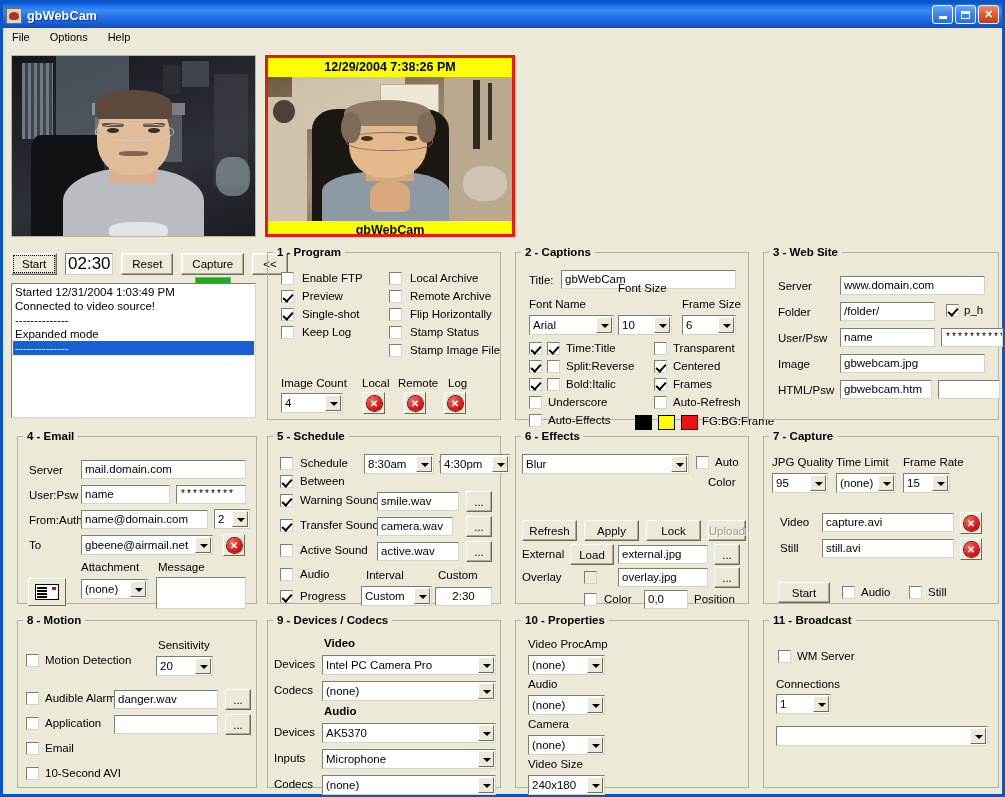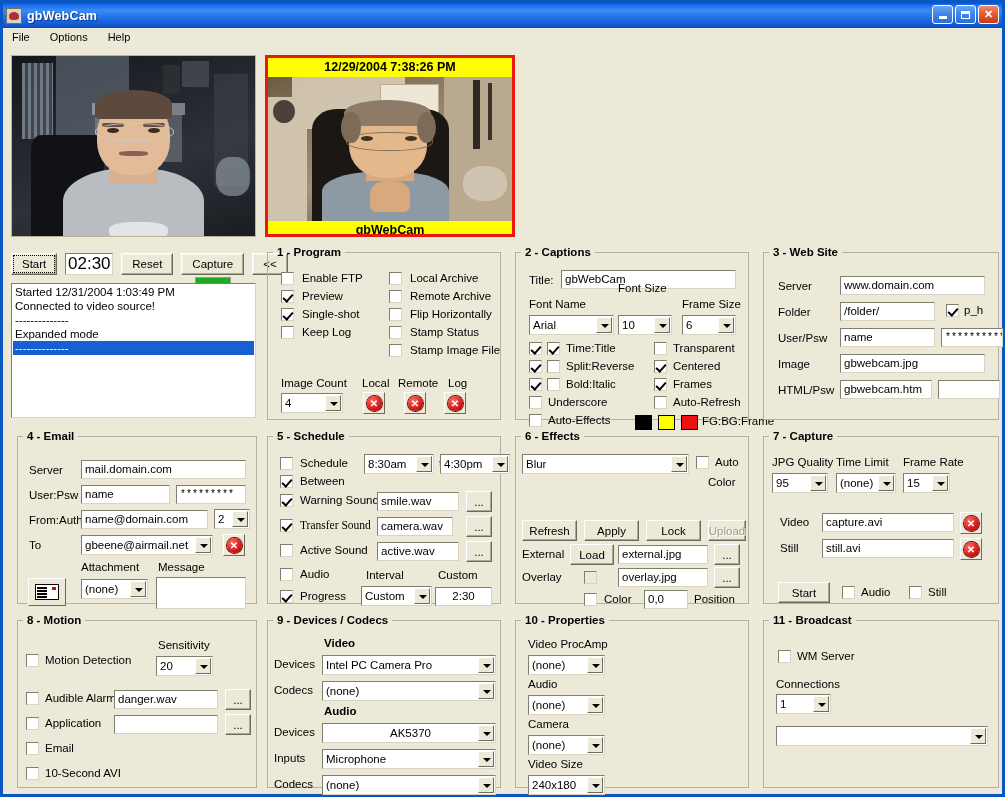--- a/index.html
+++ b/index.html
@@ -523,21 +523,21 @@
 
       <div class="cb on" style="left:12px;top:33px;"></div>
       <div class="lbl" style="left:32px;top:33px;">Between</div>
 
       <div class="cb on" style="left:12px;top:52px;"></div>
       <div class="lbl" style="left:32px;top:52px;">Warning Sound</div>
       <div class="tb" style="left:109px;top:50px;width:82px;">smile.wav</div>
       <div class="smbtn" style="left:198px;top:49px;width:26px;height:21px;">...</div>
 
       <div class="cb on" style="left:12px;top:77px;"></div>
-      <div class="lbl" style="left:32px;top:77px;font-family:Liberation Serif, serif;">Transfer Sound</div>
+      <div class="lbl" style="left:32px;top:77px;">Transfer Sound</div>
       <div class="tb" style="left:109px;top:75px;width:76px;">camera.wav</div>
       <div class="smbtn" style="left:198px;top:74px;width:26px;height:21px;">...</div>
 
       <div class="cb" style="left:12px;top:102px;"></div>
       <div class="lbl" style="left:32px;top:102px;">Active Sound</div>
       <div class="tb" style="left:109px;top:100px;width:82px;">active.wav</div>
       <div class="smbtn" style="left:198px;top:99px;width:26px;height:21px;">...</div>
 
       <div class="cb" style="left:12px;top:126px;"></div>
       <div class="lbl" style="left:32px;top:126px;">Audio</div>
@@ -667,21 +667,21 @@
         <i class="arr"></i>
       </div>
       <div class="lbl" style="left:6px;top:58px;">Codecs</div>
       <div class="cbx" style="left:54px;top:55px;width:174px;">
         <span>(none)</span>
         <i class="arr"></i>
       </div>
 
       <div class="lbl bold" style="left:56px;top:79px;">Audio</div>
       <div class="lbl" style="left:6px;top:100px;">Devices</div>
-      <div class="cbx" style="left:54px;top:97px;width:174px;text-align:center;">
+      <div class="cbx" style="left:54px;top:97px;width:174px;">
         <span>AK5370</span>
         <i class="arr"></i>
       </div>
       <div class="lbl" style="left:6px;top:126px;">Inputs</div>
       <div class="cbx" style="left:54px;top:123px;width:174px;">
         <span>Microphone</span>
         <i class="arr"></i>
       </div>
       <div class="lbl" style="left:6px;top:152px;">Codecs</div>
       <div class="cbx" style="left:54px;top:149px;width:174px;">

